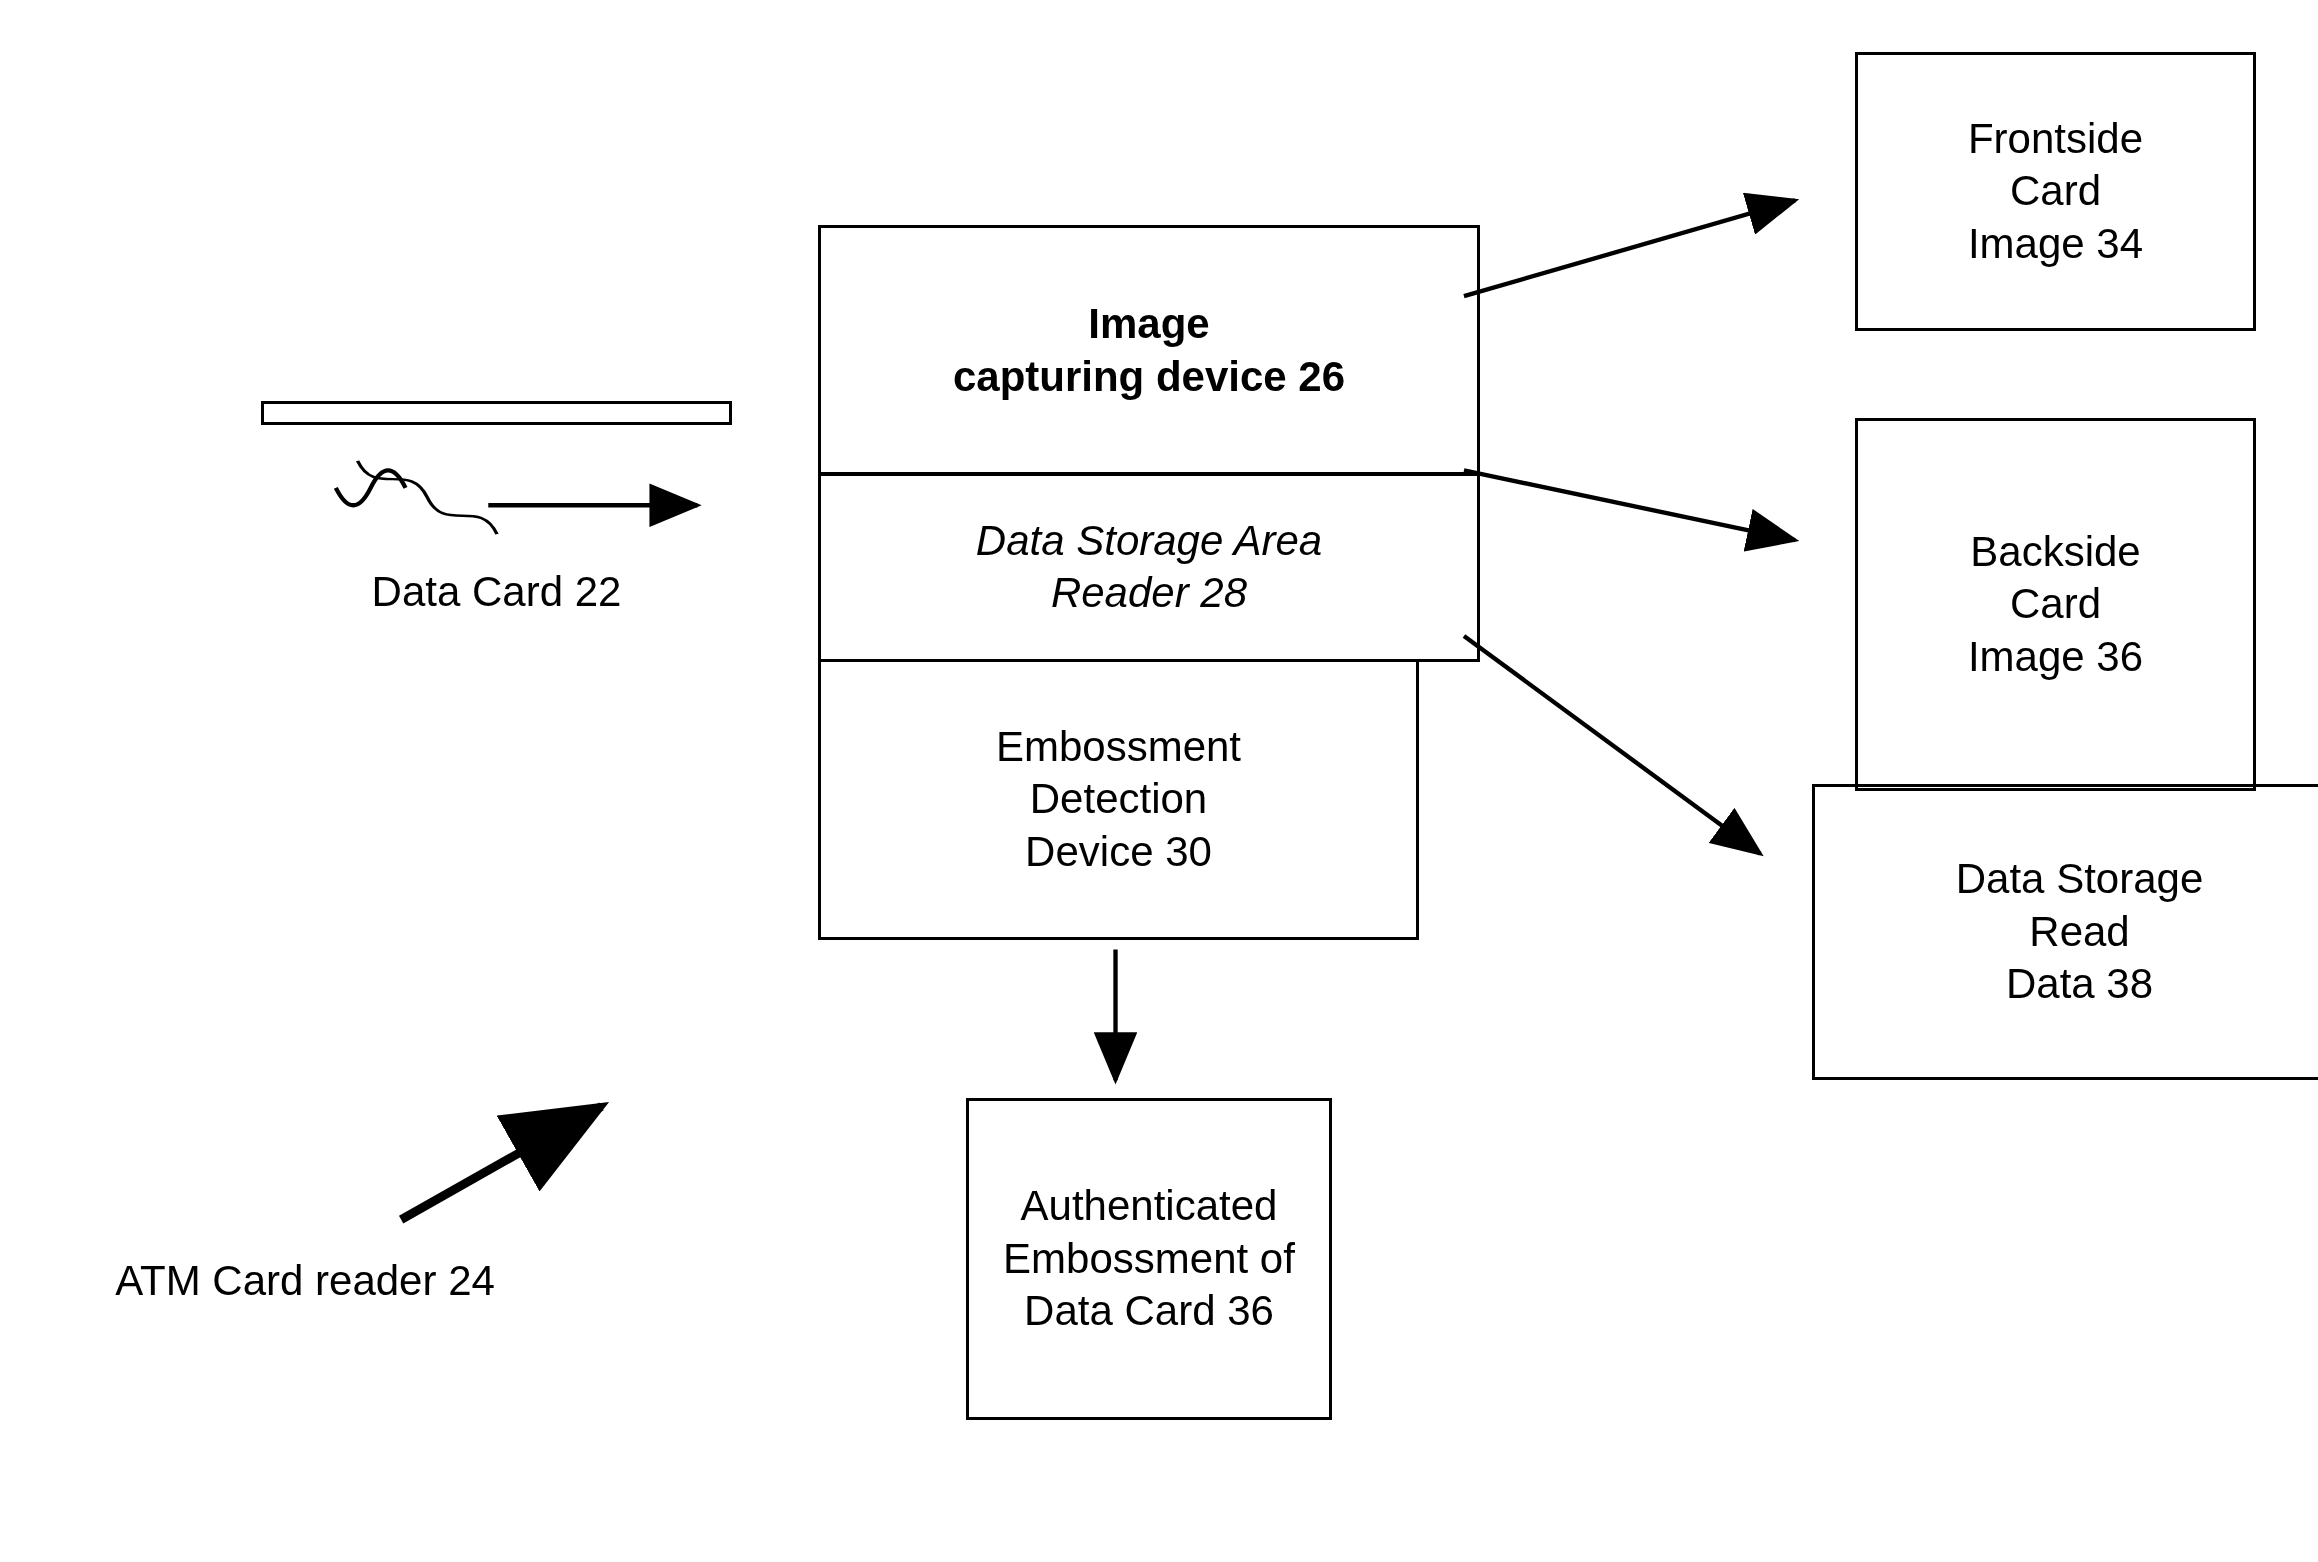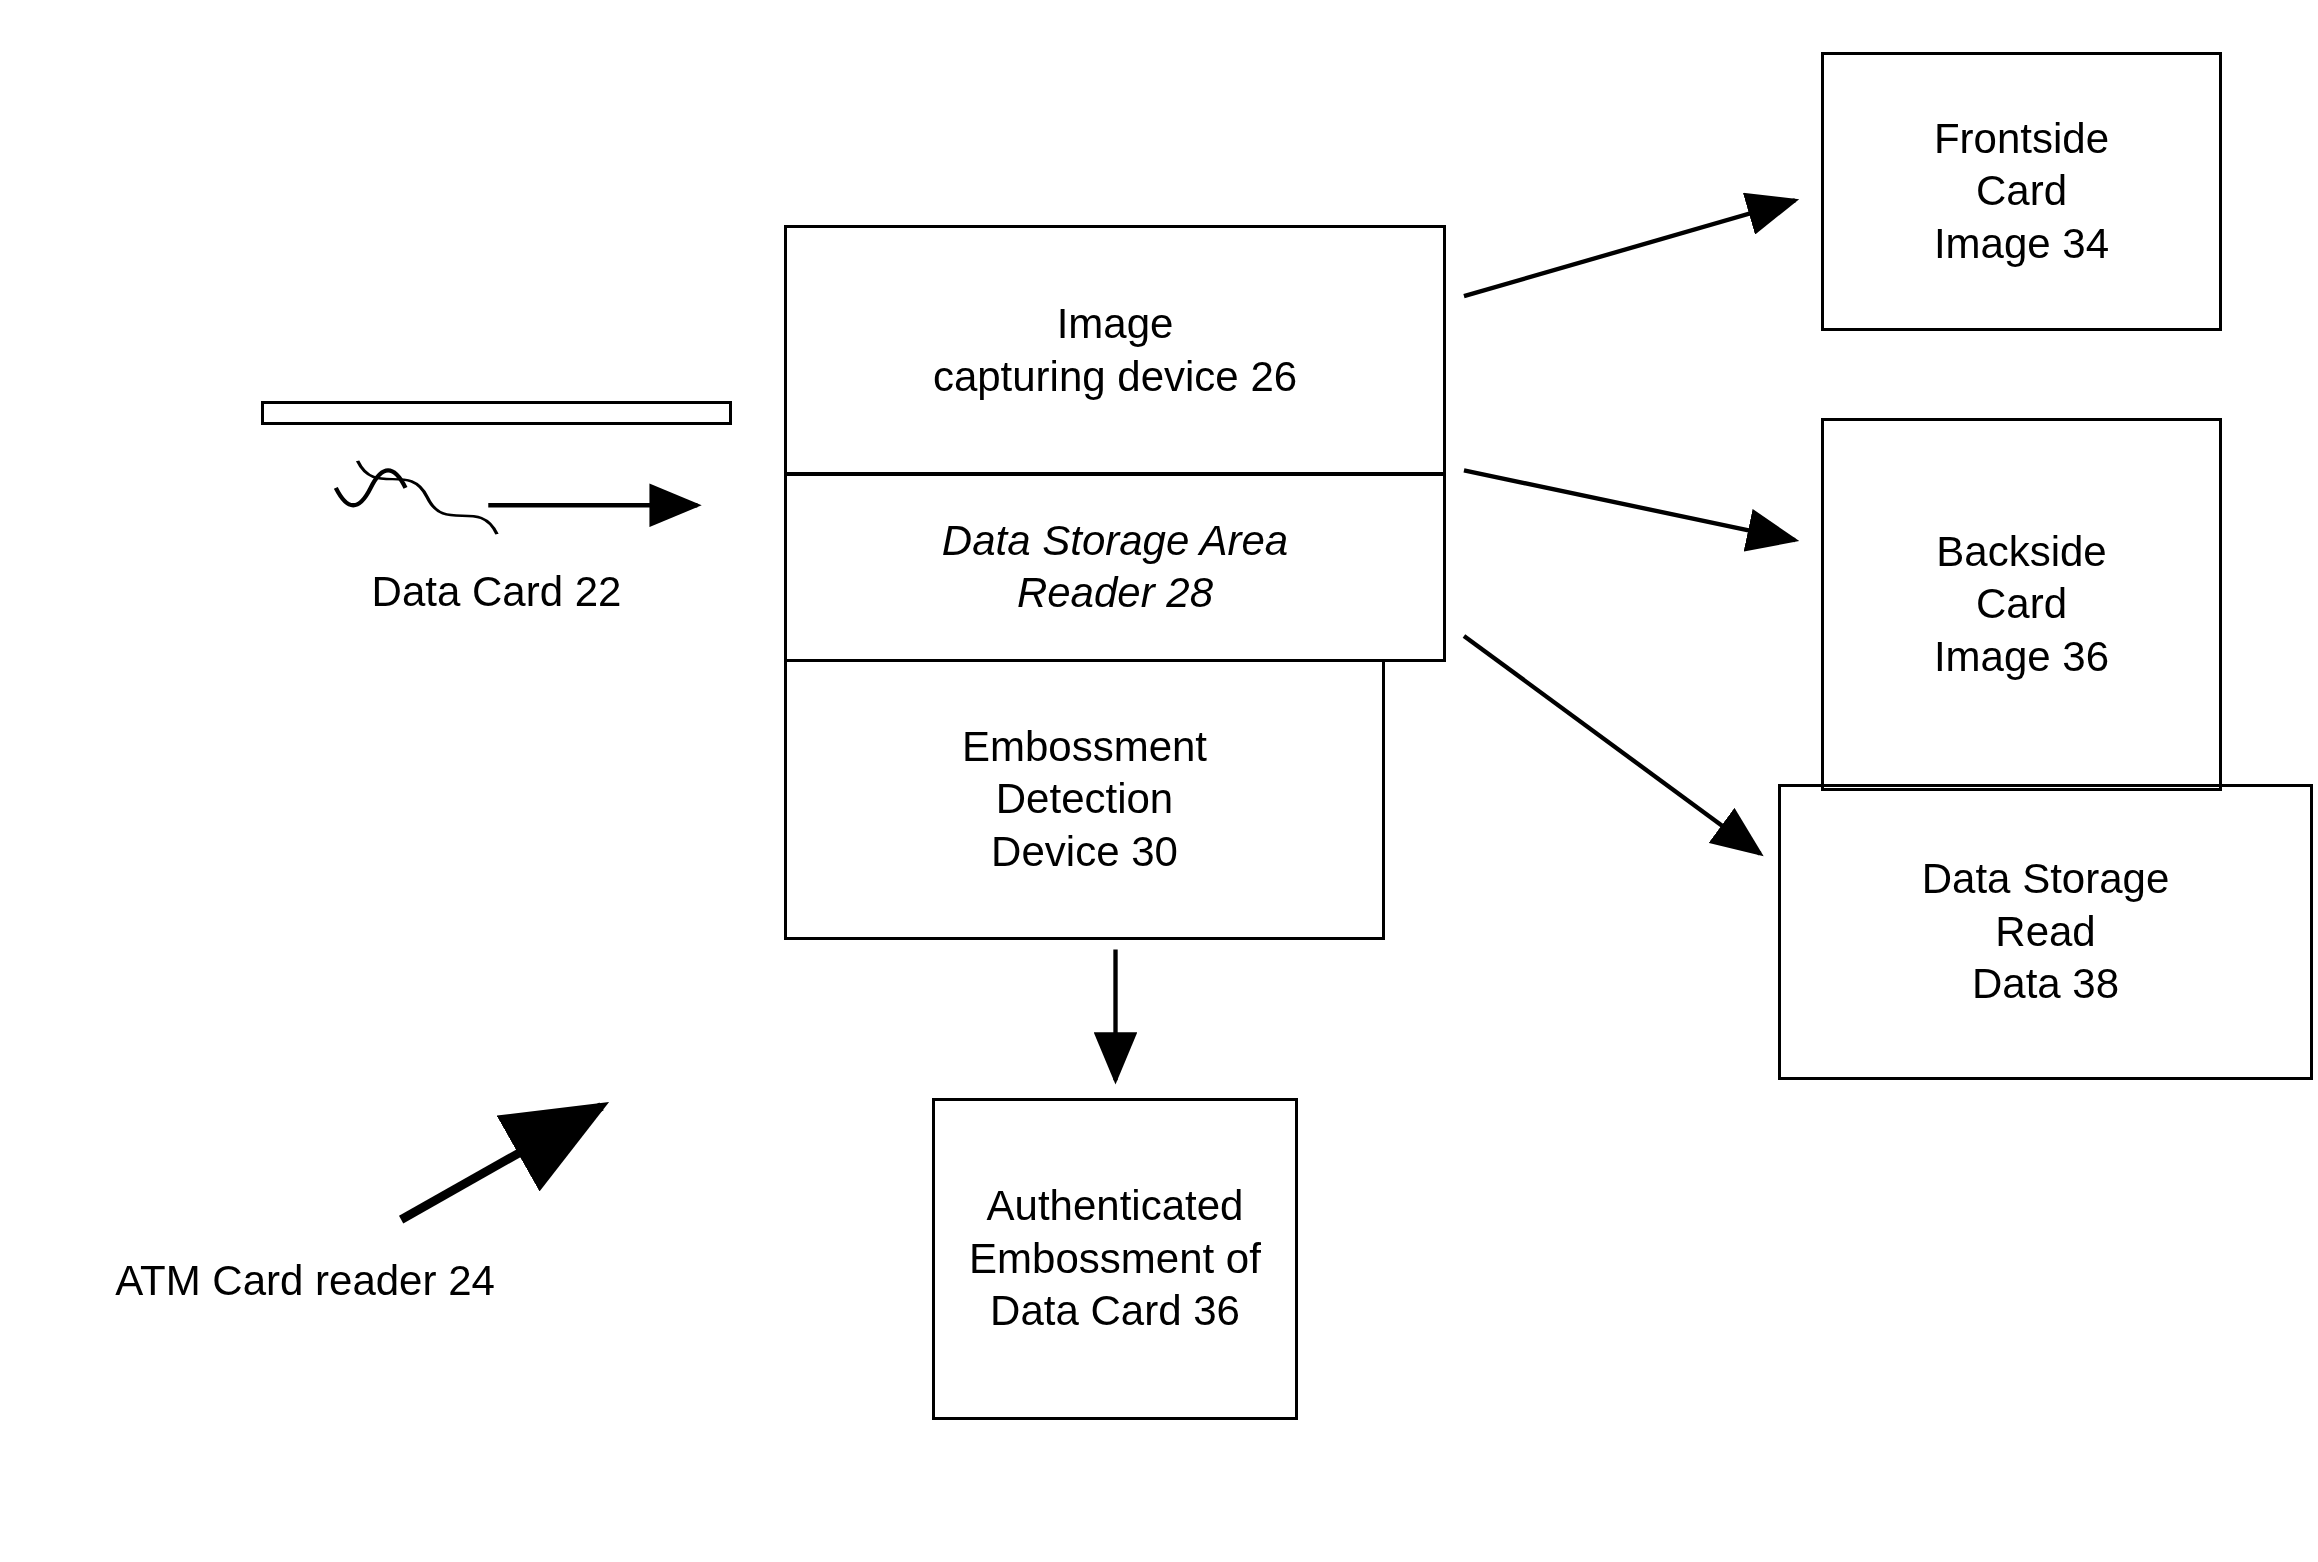--- a/index.html
+++ b/index.html
@@ -15,20 +15,21 @@
   .box {
     position: absolute;
     border: 3.5px solid #000;
     display: flex;
     align-items: center;
     justify-content: center;
     text-align: center;
     line-height: 1.25;
     box-sizing: border-box;
     padding: 7px;
+    margin-left: 34px;
   }
   .label {
     position: absolute;
     text-align: center;
     line-height: 1.25;
   }
   .thin-rect {
     position: absolute;
     border: 3.5px solid #000;
     box-sizing: border-box;
@@ -47,21 +48,21 @@
 <div class="thin-rect" style="left:261px; top:401px; width:471px; height:24.4px;"></div>
 
 <div class="label" style="left:261px; top:558px; width:471px;margin-top:8px;">
   <span>Data Card 22</span>
 </div>
 
 <div class="label" style="left:35px; top:1255px; width:540px; text-align:center;">
   <span>ATM Card reader 24</span>
 </div>
 
-<div class="box" style="left:784px; top:225px; width:662px; height:251px; white-space:pre-line;">
+<div class="box" style="left:784px; top:225px; width:662px; height:251px; white-space:pre-line;font-weight:bold;">
   <span>Image
 capturing device 26</span>
 </div>
 <div class="box" style="left:784px; top:472px; width:662px; height:190px; white-space:pre-line;font-style:italic;">
   <span>Data Storage Area
 Reader 28</span>
 </div>
 <div class="box" style="left:784px; top:659px; width:601px; height:281px; white-space:pre-line;">
   <span>Embossment
 Detection

